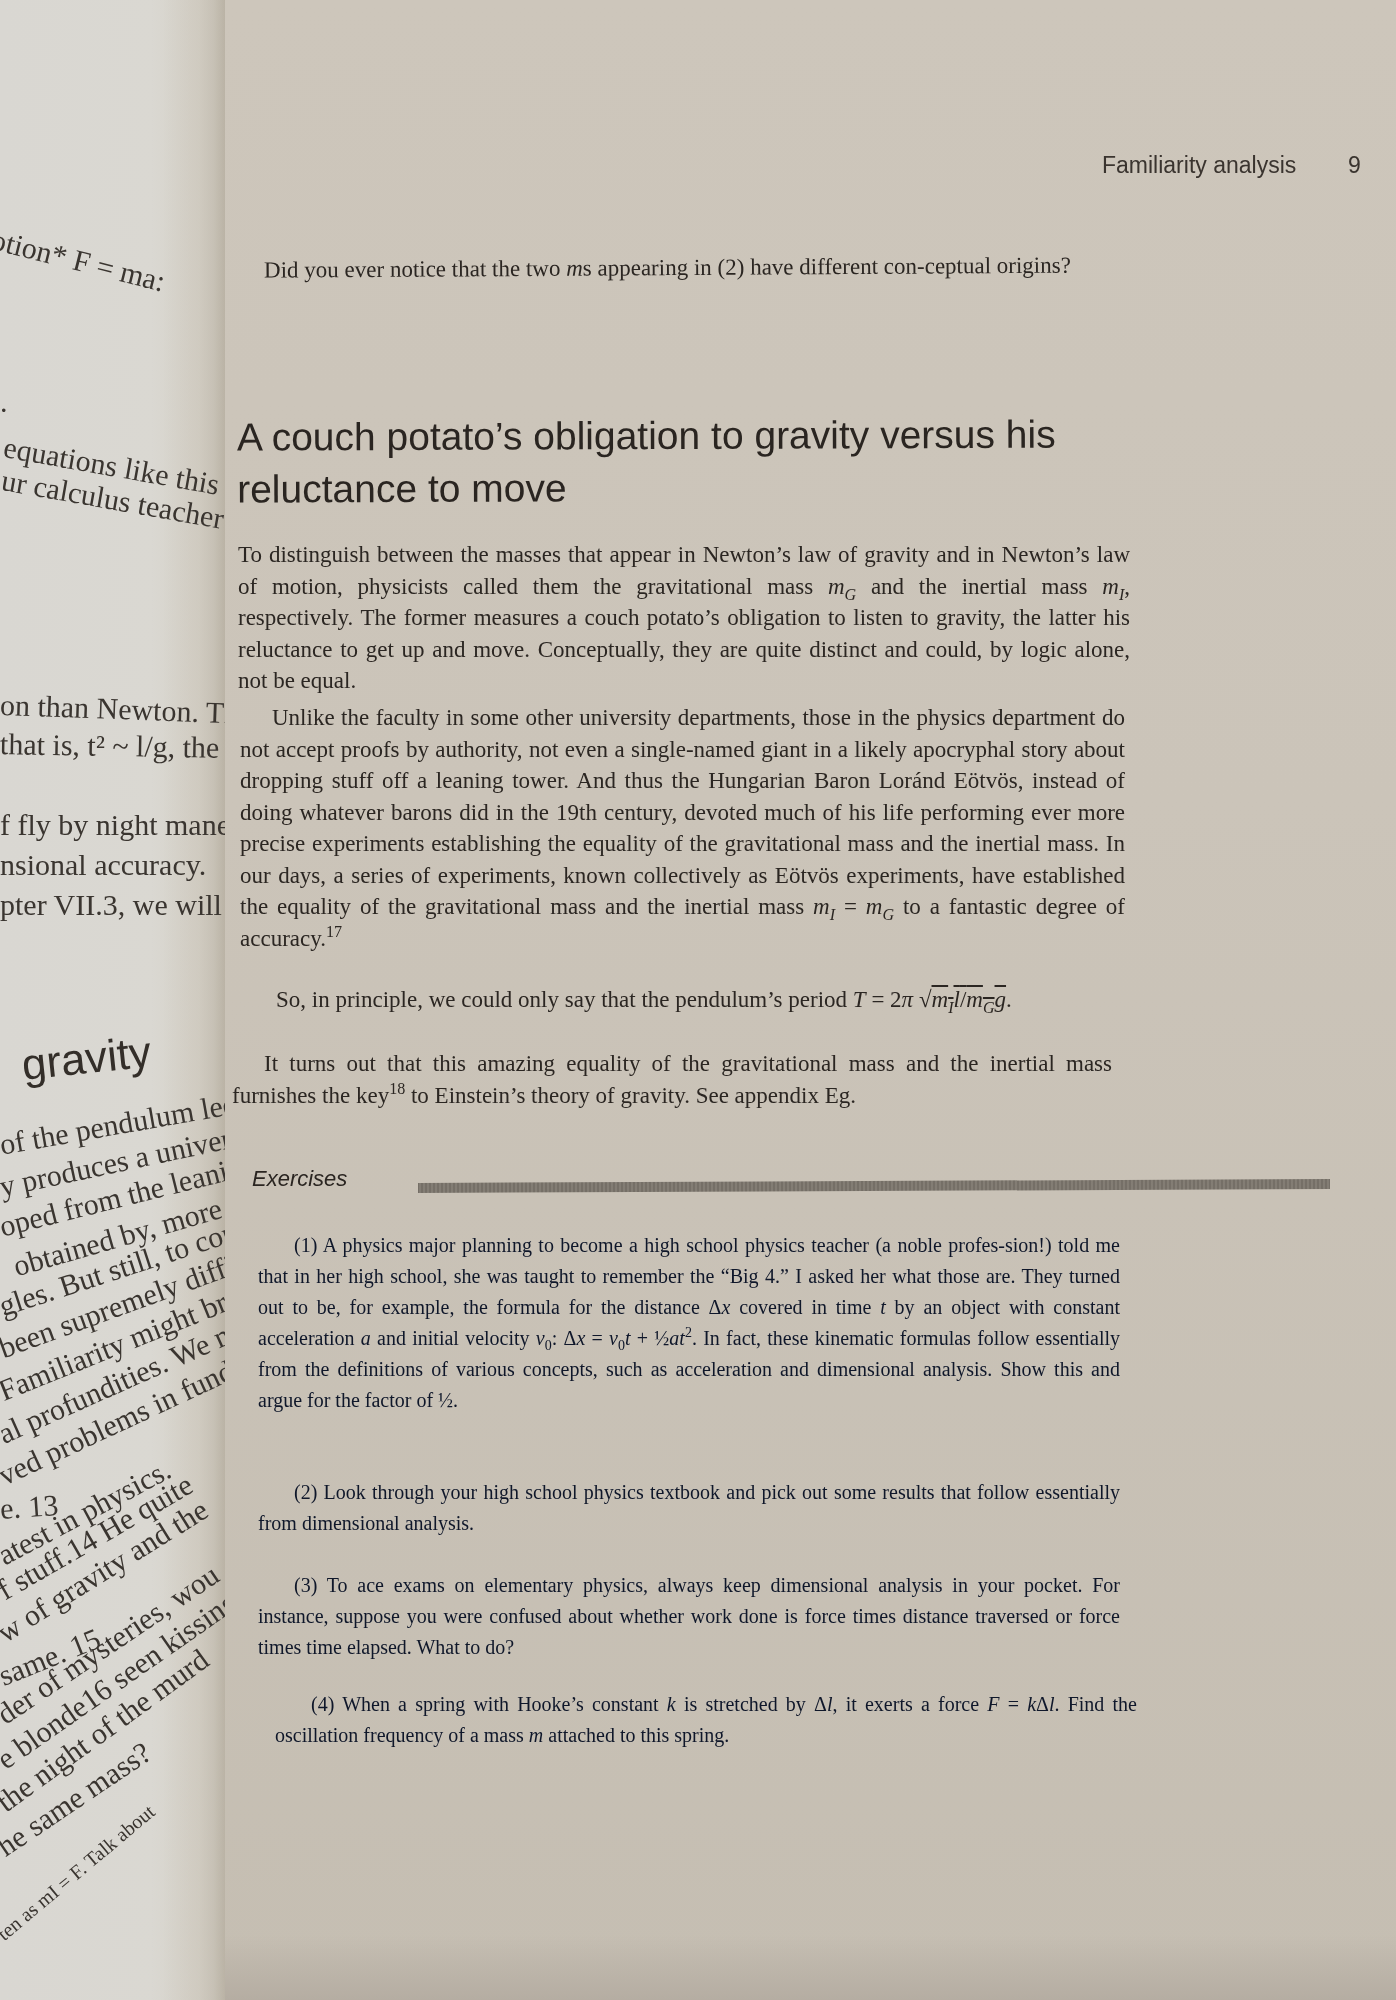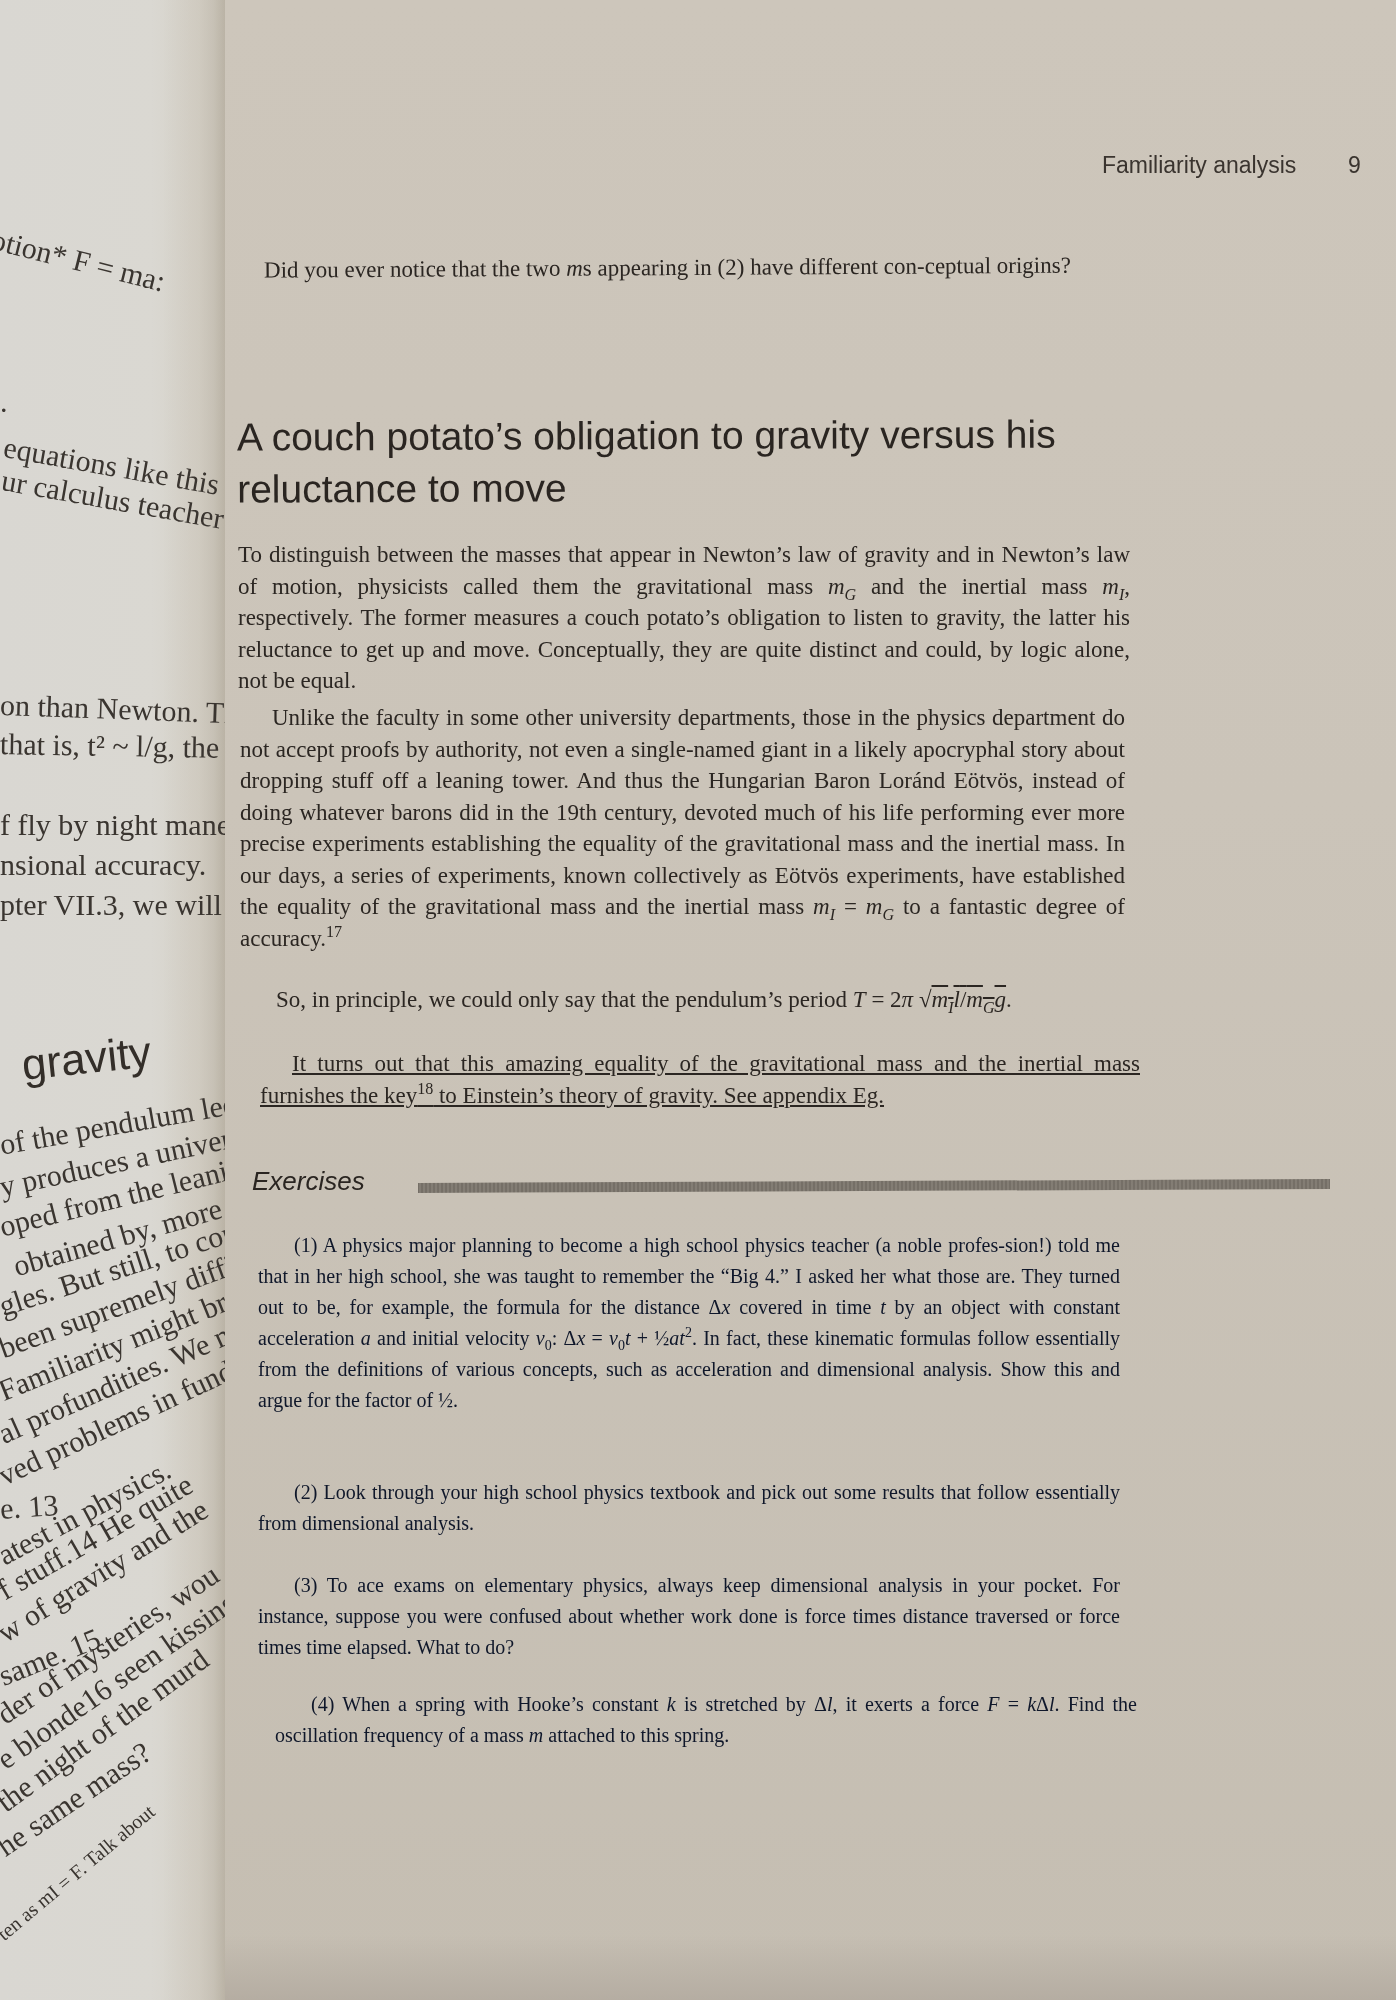--- a/index.html
+++ b/index.html
@@ -44,21 +44,21 @@
       text-align: justify;
     }
     .para .indent { display: inline-block; width: 32px; }
     .section-title {
       position: absolute; left: 237px; top: 410px; width: 880px;
       font-family: "Liberation Sans", sans-serif; font-size: 39px; line-height: 52px;
       color: #2a2521;
     }
     .exercises-head {
       position: absolute; left: 252px; top: 1166px;
-      font-family: "Liberation Sans", sans-serif; font-style: italic; font-size: 26px; color: #2a2521;
+      font-family: "Liberation Sans", sans-serif; font-style: italic; font-size: 22px; color: #2a2521;
     }
     .exercises-rule {
       position: absolute; left: 418px; top: 1181px; width: 912px; height: 10px;
       background: repeating-linear-gradient(90deg, #6e6860 0px, #8a847b 2px, #6e6860 4px);
       transform: rotate(-0.25deg);
     }
     .exercise {
       position: absolute; left: 258px; width: 862px; font-size: 20px; line-height: 31px;
       color: #0f172a; text-align: justify;
     }
@@ -120,21 +120,21 @@
 </div>
 
 <div class="para" style="left:240px; top:702px; width:885px;">
   <span class="indent"></span>Unlike the faculty in some other university departments, those in the physics department do not accept proofs by authority, not even a single-named giant in a likely apocryphal story about dropping stuff off a leaning tower. And thus the Hungarian Baron Loránd Eötvös, instead of doing whatever barons did in the 19th century, devoted much of his life performing ever more precise experiments establishing the equality of the gravitational mass and the inertial mass. In our days, a series of experiments, known collectively as Eötvös experiments, have established the equality of the gravitational mass and the inertial mass <i class="m">m<sub>I</sub></i> = <i class="m">m<sub>G</sub></i> to a fantastic degree of accuracy.<sup>17</sup>
 </div>
 
 <div class="para" style="left:244px; top:984px; width:880px;">
   <span class="indent"></span>So, in principle, we could only say that the pendulum’s period <i class="m">T</i> = 2<i class="m">π</i> √<span style="text-decoration:overline;"><i class="m">m<sub>I</sub>l</i>/<i class="m">m<sub>G</sub>g</i></span>.
 </div>
 
-<div class="para" style="left:260px; top:1048px; width:880px;text-decoration:underline;">
+<div class="para" style="left:232px; top:1048px; width:880px;">
   <span class="indent"></span>It turns out that this amazing equality of the gravitational mass and the inertial mass furnishes the key<sup>18</sup> to Einstein’s theory of gravity. See appendix Eg.
 </div>
 
 <div class="exercises-head">Exercises</div>
 <div class="exercises-rule"></div>
 
 <div class="exercise" style="top:1230px;">
   <span class="indent" style="display:inline-block;width:36px;"></span><span>(1)</span> A physics major planning to become a high school physics teacher (a noble profes-sion!) told me that in her high school, she was taught to remember the “Big 4.” I asked her what those are. They turned out to be, for example, the formula for the distance Δ<i class="m">x</i> covered in time <i class="m">t</i> by an object with constant acceleration <i class="m">a</i> and initial velocity <i class="m">v</i><sub>0</sub>: Δ<i class="m">x</i> = <i class="m">v</i><sub>0</sub><i class="m">t</i> + ½<i class="m">at</i><sup>2</sup>. In fact, these kinematic formulas follow essentially from the definitions of various concepts, such as acceleration and dimensional analysis. Show this and argue for the factor of ½.
 </div>
 

